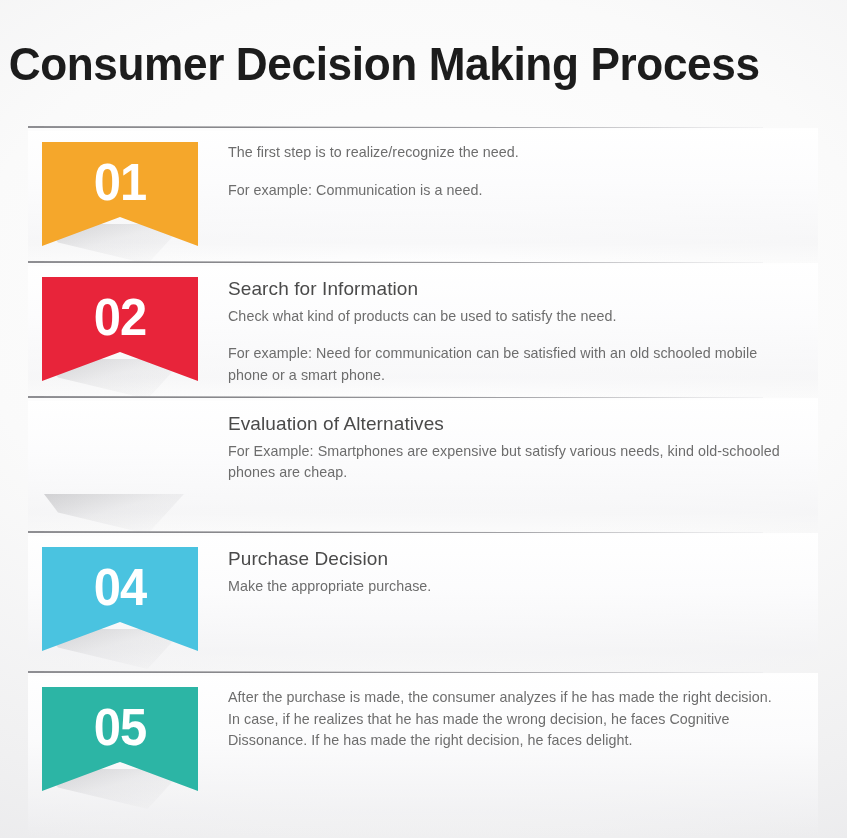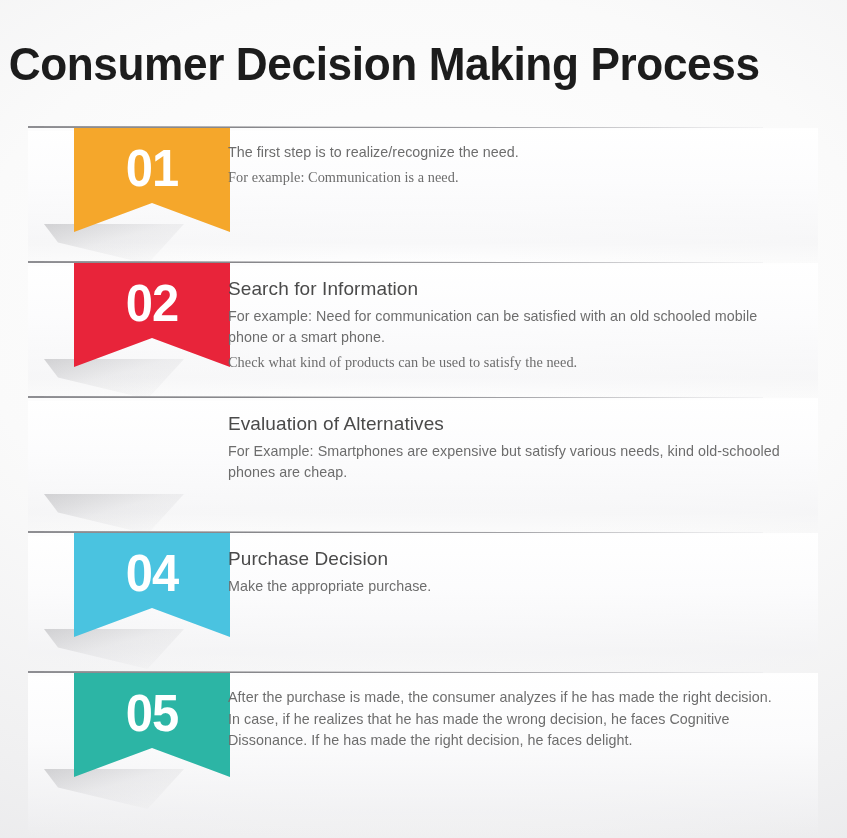--- a/index.html
+++ b/index.html
@@ -93,24 +93,23 @@
        rgba(252,252,253,0.92) 40%,
        rgba(243,243,245,0.55) 85%,
        rgba(236,236,239,0.0) 100%);
     pointer-events: none;
   }
 
   
   .ribbon-wrap {
     position: absolute;
     left: 42px;
-    top: 8px;
+    top: 22px;
     width: 156px;
     height: 104px;
-    margin-left: 32px;
   }
 
   .ribbon {
     position: absolute;
     inset: 0;
     clip-path: polygon(0 0, 100% 0, 100% 100%, 50% 72%, 0 100%);
     display: flex;
     align-items: flex-start;
     justify-content: center;
     filter: drop-shadow(2px 4px 5px rgba(0,0,0,0.22));
@@ -161,21 +160,21 @@
 
   .step-lines { }
 
   .step-line {
     font-size: 14.3px;
     color: #6d6d6d;
     line-height: 1.52;
     letter-spacing: 0.05px;
   }
 
-  .step-line + .step-line { margin-top: 3px; font-family: Liberation Serif, serif; }
+  .step-line + .step-line { margin-top: 16px; }
 </style>
 </head>
 <body>
 
 <div class="infographic">
 
   <div class="title-block">
     <h1 class="main-title">Consumer Decision Making Process</h1>
   </div>
 
@@ -201,22 +200,22 @@
         <div class="row-band"></div>
         <div class="ribbon-shadow"></div>
         <div class="ribbon-wrap">
           <div class="ribbon" style="background: rgb(232, 36, 58);">
             <span class="ribbon-number">02</span>
           </div>
         </div>
         <div class="step-content" style="width: 545px;">
           <div class="step-title">Search for Information</div>
           <div class="step-lines">
+            <p class="step-line">Check what kind of products can be used to satisfy the need.</p>
             <p class="step-line">For example: Need for communication can be satisfied with an old schooled mobile phone or a smart phone.</p>
-            <p class="step-line">Check what kind of products can be used to satisfy the need.</p>
           </div>
         </div>
       </div>
       <div class="step-row" style="height: 135px;">
         <div class="row-strip"></div>
         <div class="row-band"></div>
         <div class="ribbon-shadow"></div>
         <div class="step-content" style="width: 560px;">
           <div class="step-title">Evaluation of Alternatives</div>
           <div class="step-lines">

